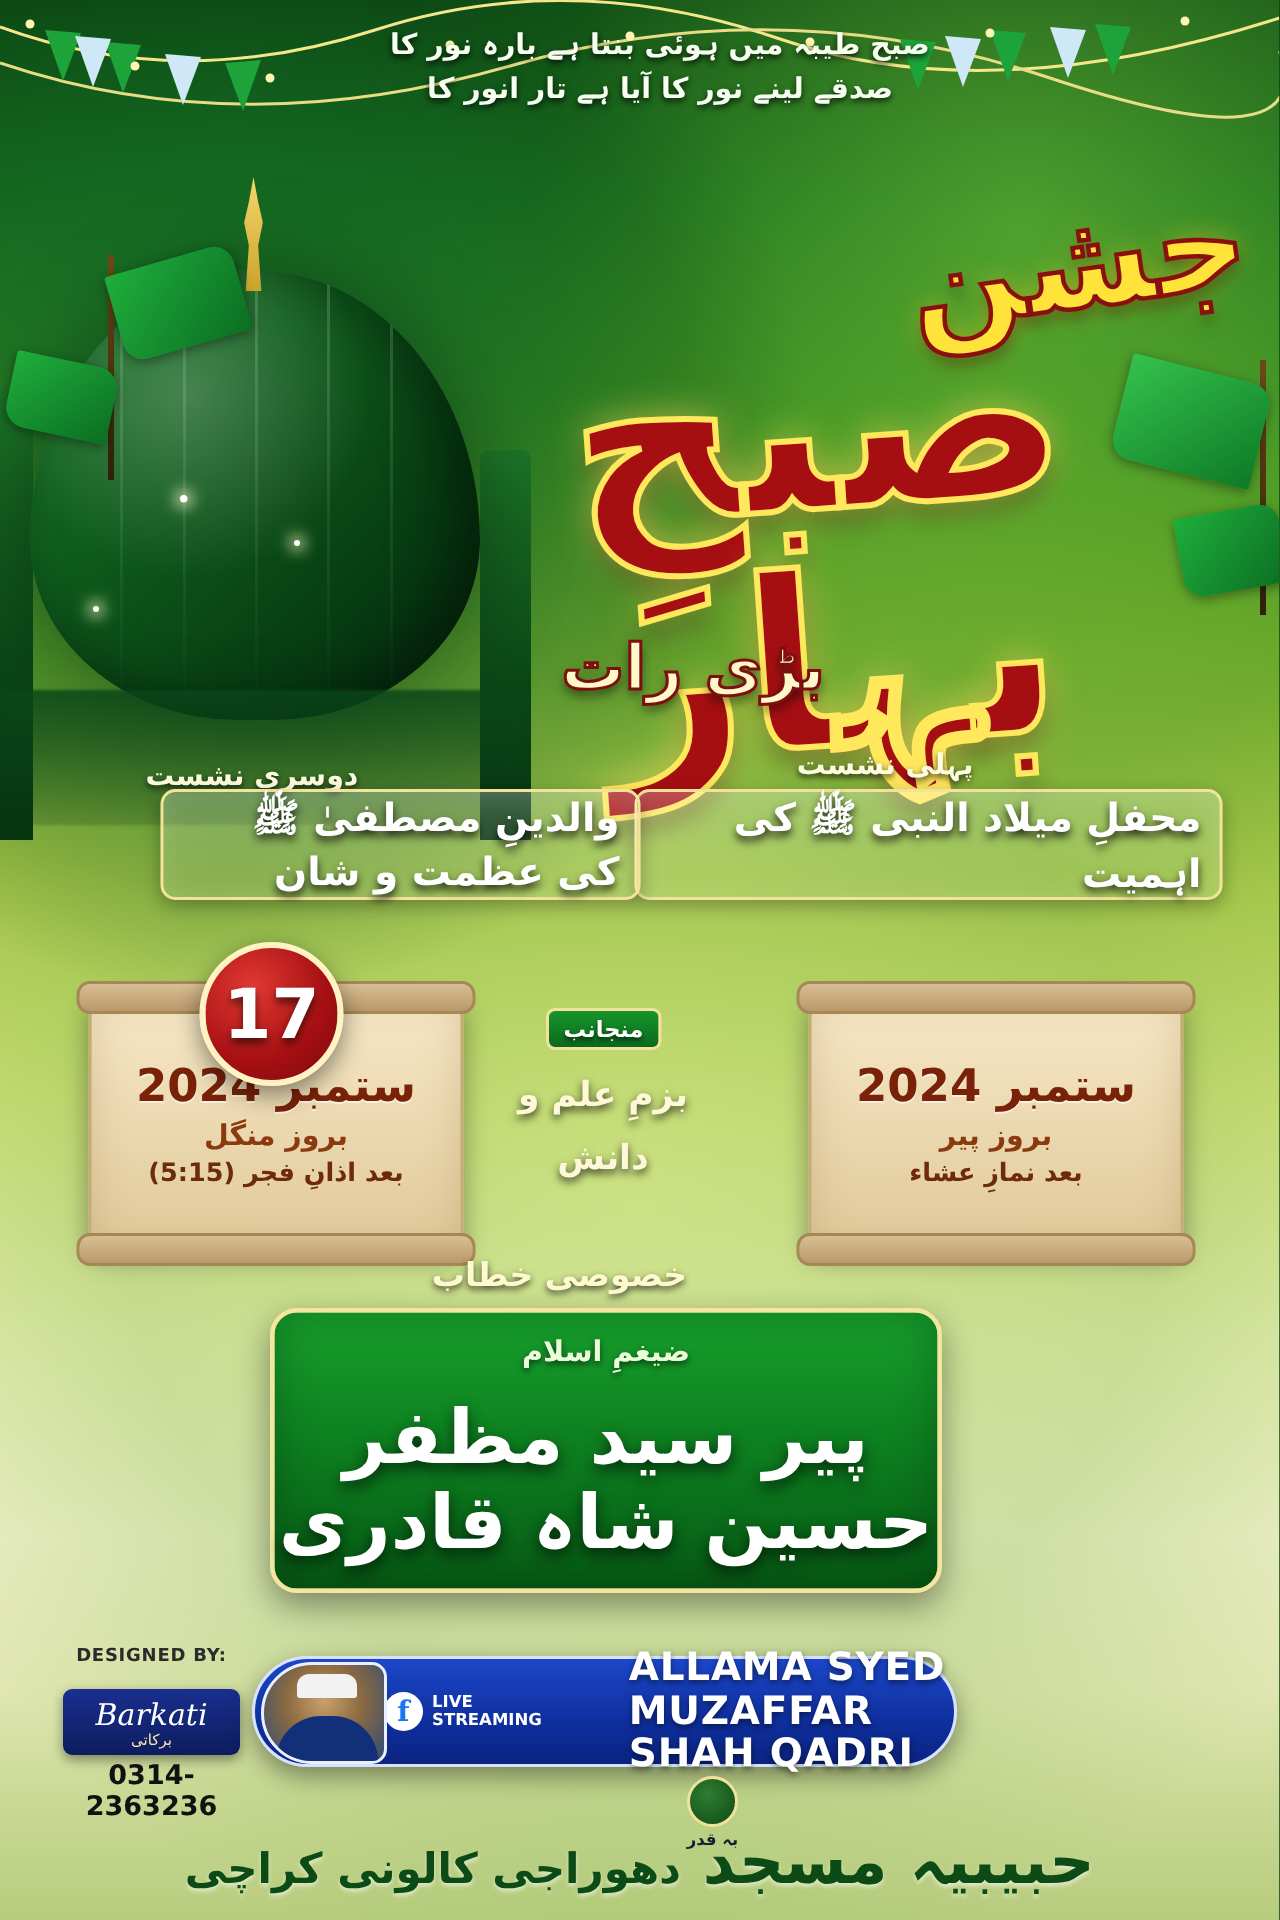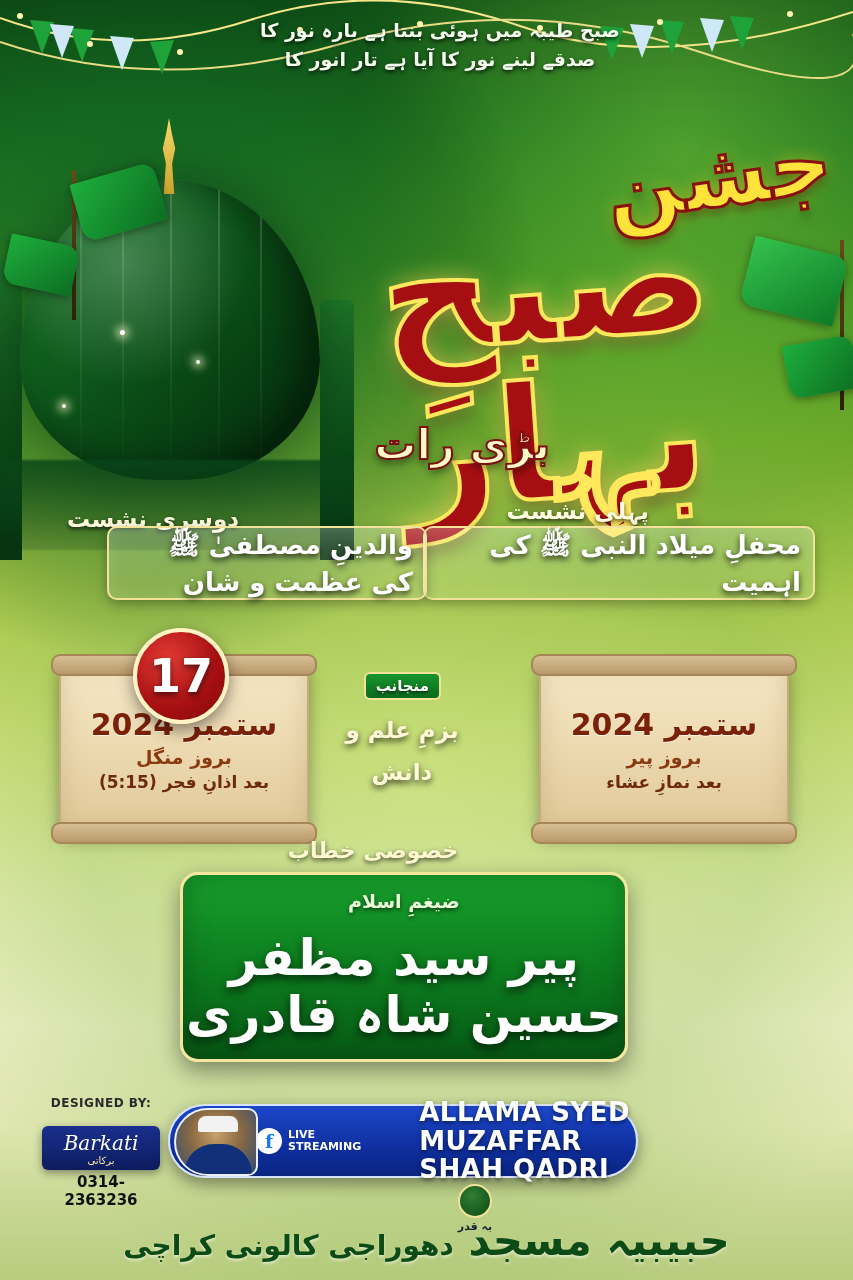--- a/index.html
+++ b/index.html
@@ -122,21 +122,21 @@
     font-size: 42px; font-weight: bold; color: #fff8c9;
     -webkit-text-stroke: 2px #7d0f0f;
     text-shadow: 0 4px 8px rgba(0,0,0,.55);
     direction: rtl;
   }
 
   
   .sessions { position: absolute; top: 498px; left: 24px; width: 805px; height: 120px; }
   .sess-tag {
     position: absolute; direction: rtl; color: #fffde0;
-    font-size: 23px; font-weight: bold;
+    font-size: 19px; font-weight: bold;
     text-shadow: 0 2px 4px rgba(0,0,0,.75);
   }
   .sess-tag.right { right: 180px; top: 0; }
   .sess-tag.left { right: 590px; top: 8px; }
   .sess-box {
     position: absolute; top: 28px; height: 74px;
     border-radius: 10px;
     border: 2px solid #f3e39a;
     background: linear-gradient(180deg, rgba(255,255,255,.22), rgba(255,255,255,.06));
     box-shadow: 0 4px 12px rgba(0,0,0,.3), inset 0 0 20px rgba(255,255,255,.12);
@@ -233,21 +233,21 @@
   .designer .dtop { font-size: 12px; font-weight: bold; color: #2b2b2b; letter-spacing: .5px; }
   .designer .dbox {
     margin-top: 16px;
     background: linear-gradient(180deg,#1a2f8f,#0d1c5e);
     border-radius: 6px; padding: 5px 4px 4px;
     box-shadow: 0 3px 8px rgba(0,0,0,.4);
   }
   .designer .dname { font-family: "DejaVu Serif", serif; font-style: italic; color: #fff; font-size: 20px; }
   .designer .dsub { color: #ffe9a8; font-size: 10px; direction: rtl; }
   .designer .dphone {
-    margin-top: 3px; font-size: 15px; font-weight: bold; color: #111;
+    margin-top: 3px; font-size: 18px; font-weight: bold; color: #111;
   }
 
   
   .live-strip {
     position: absolute; left: 168px; top: 1104px; width: 470px; height: 74px;
     background: linear-gradient(180deg,#1c47c9 0%, #0f2f9e 60%, #0a2480 100%);
     border: 2px solid #d6e2ff; border-radius: 38px;
     box-shadow: 0 6px 16px rgba(0,0,0,.4);
     display: flex; align-items: center; gap: 10px; padding-left: 86px;
   }

